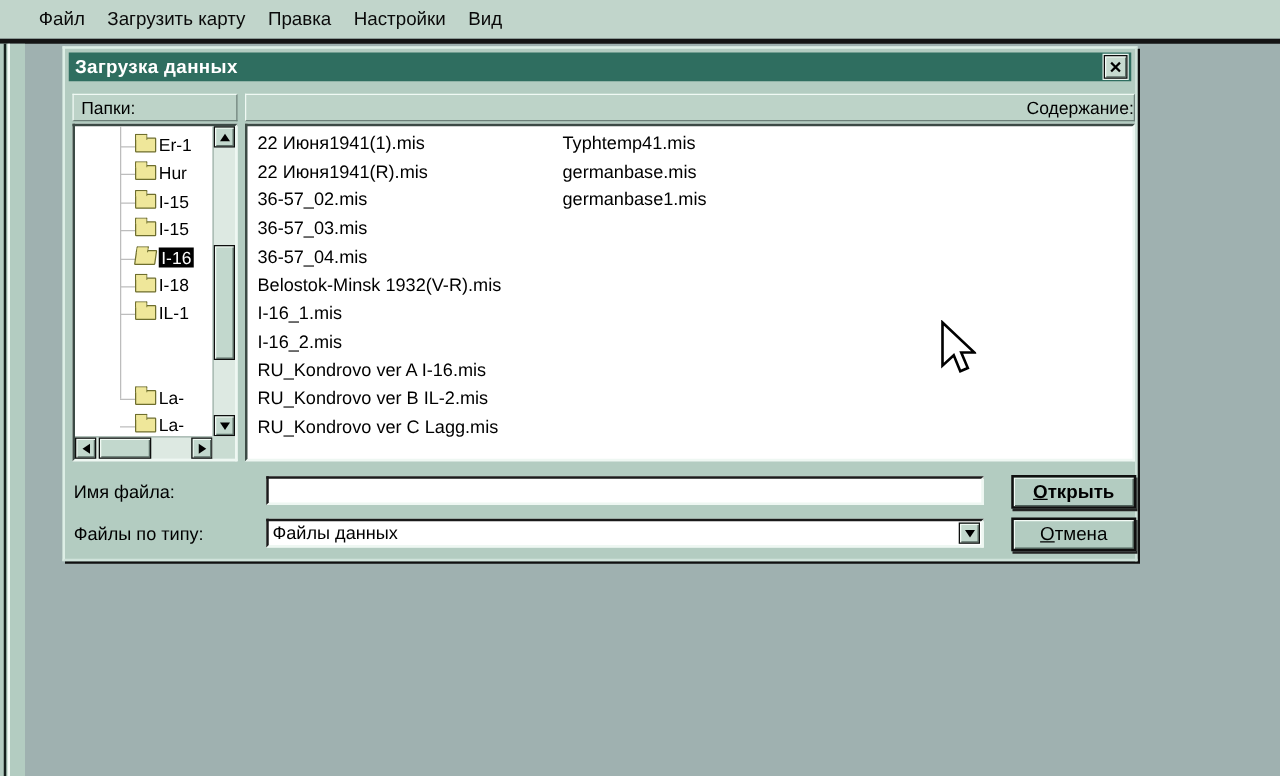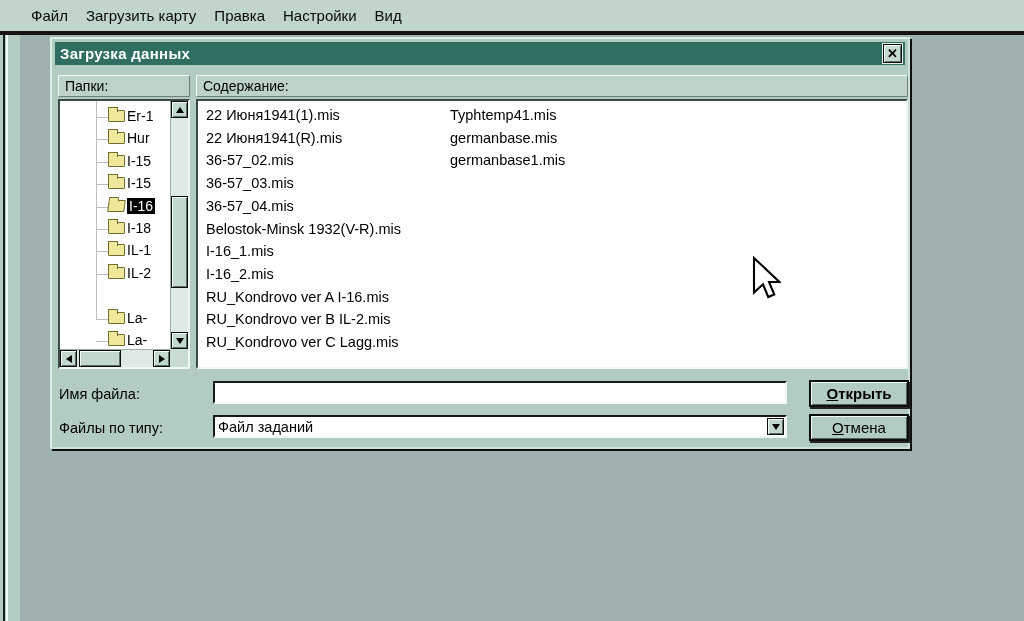--- a/index.html
+++ b/index.html
@@ -33,21 +33,21 @@
   .close-btn { position:absolute; right:3px; top:2px; width:19px; height:19px;
     background:#c6dacf; border:1px solid #0c0c0c;
     box-shadow:inset 1px 1px 0 #f4fbf7, inset -1px -1px 0 #5c6f68, 0 0 0 1px #e8f4ee;
     display:flex; align-items:center; justify-content:center;
     font-weight:bold; font-size:13px; color:#000; line-height:1; }
 
   .panel-header { position:absolute; height:22px; background:#bdd3c8;
     border:1px solid; border-color:#f0f9f4 #6c7f78 #6c7f78 #f0f9f4;
     font-size:14px; color:#000; display:flex; align-items:center; padding-left:6px; }
   .folders-header { left:6px; top:36px; width:132px; }
-  .contents-header { left:144px; top:36px; width:712px; }
+  .contents-header { left:144px; top:36px; width:712px;justify-content:flex-end; }
 
   .listbox { position:absolute; background:#ffffff;
     border:2px solid; border-color:#3c4a45 #eef7f2 #eef7f2 #3c4a45; }
   .tree-panel { left:6px; top:60px; width:132px; height:270px; }
   .content-panel { left:144px; top:60px; width:712px; height:270px; overflow:hidden; }
 
   
   .tree-view { position:absolute; left:0; top:0; right:18px; bottom:18px; overflow:hidden; }
   .tree-vline { position:absolute; left:36px; top:0; bottom:30px; width:1px; background:#bdbdbd; }
   .tree-row { position:absolute; left:0; height:22px; width:200px; display:flex; align-items:center; }
@@ -180,25 +180,20 @@
         <div class="tree-row" style="top: 117px;">
           <span class="tree-stub"></span>
           <span class="folder-icon"></span>
           <span class="tree-label">I-18</span>
         </div>
         <div class="tree-row" style="top: 139.4px;">
           <span class="tree-stub"></span>
           <span class="folder-icon"></span>
           <span class="tree-label">IL-1</span>
         </div>
-        <div class="tree-row" style="top: 161.8px;">
-          <span class="tree-stub"></span>
-          <span class="folder-icon"></span>
-          <span class="tree-label">IL-2</span>
-        </div>
         <div class="tree-row" style="top: 206.6px;">
           <span class="tree-stub"></span>
           <span class="folder-icon"></span>
           <span class="tree-label">La-</span>
         </div>
         <div class="tree-row" style="top: 229px;">
           <span class="tree-stub"></span>
           <span class="folder-icon"></span>
           <span class="tree-label">La-</span>
         </div>
@@ -242,21 +237,21 @@
         <div class="file-item">Typhtemp41.mis</div>
         <div class="file-item">germanbase.mis</div>
         <div class="file-item">germanbase1.mis</div>
       </div>
   </div>
 
   <span class="field-label filename-label">Имя файла:</span>
   <input class="text-input" type="text" value="" style="">
   <span class="field-label filetype-label">Файлы по типу:</span>
   <div class="combo">
-    <span class="combo-value">Файл заданий</span>
+    <span class="combo-value">Файлы данных</span>
     <span class="combo-btn">
         <span class="tri-down"></span>
       </span>
   </div>
 
   <button class="dlg-btn open-btn"><u>О</u>ткрыть</button>
   <button class="dlg-btn cancel-btn"><u>О</u>тмена</button>
 </div>
 
 <svg class="cursor" viewBox="0 0 20 30">

